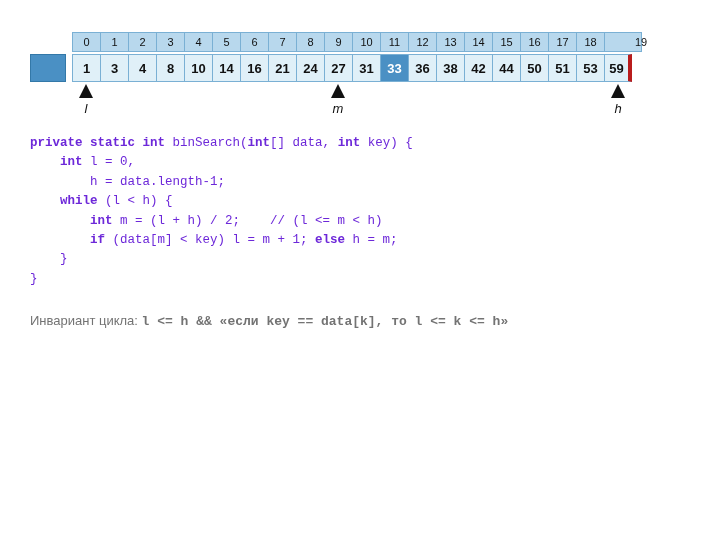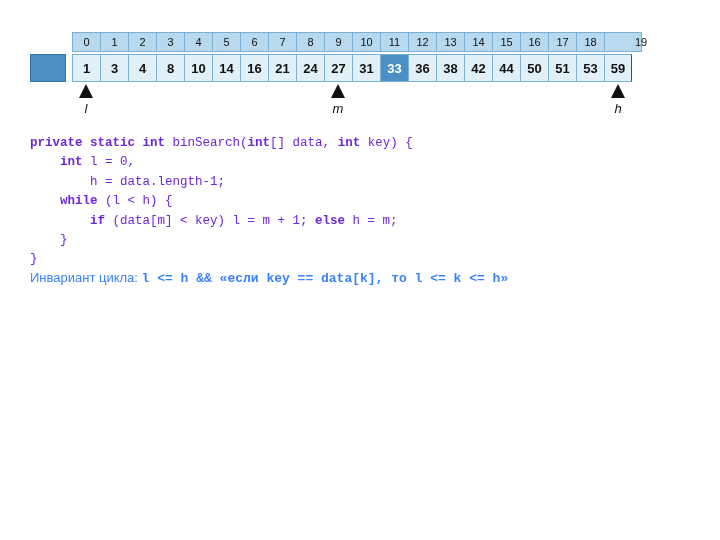--- a/index.html
+++ b/index.html
@@ -76,21 +76,21 @@
       display: flex;
       align-items: center;
       justify-content: center;
       font-size: 13px;
       font-weight: bold;
       color: #111;
       border: 1px solid #7ab0d4;
       background: #e0f0f8;
       border-right: none;
     }
-    .value-cell:last-child { border-right: 1px solid #b91c1c; }
+    .value-cell:last-child { border-right: 4px solid #b91c1c; }
     .value-cell.highlight {
       background: #4a90c4;
       color: #fff;
     }
 
     
     .arrow-row {
       display: flex;
       align-items: flex-start;
       margin-top: 2px;
@@ -130,23 +130,23 @@
       line-height: 1.55;
       color: #6d28d9;
     }
 
     .code-line {
       white-space: pre;
     }
 
     
     .invariant {
-      margin-top: 0;
+      margin-top: 24px;
       font-size: 13px;
-      color: #3b82f6;
+      color: #737373;
     }
 
     .inv-code {
       font-family: 'Courier New', monospace;
       font-weight: bold;
     }
   </style>
 </head>
 <body>
 
@@ -218,19 +218,20 @@
           <div class="arrow-label">h</div>
         </div>
       </div>
   </div>
 
   <div class="code-section" id="code-section">
       <div class="code-line"><strong>private</strong> <strong>static</strong> <strong>int</strong> binSearch(<strong>int</strong>[] data, <strong>int</strong> key) {</div>
       <div class="code-line">    <strong>int</strong> l = 0,</div>
       <div class="code-line">        h = data.length-1;</div>
       <div class="code-line">    <strong>while</strong> (l &lt; h) {</div>
+      <div class="code-line">        <strong>int</strong> m = (l + h) / 2;    // (l &lt;= m &lt; h)</div>
       <div class="code-line">        <strong>if</strong> (data[m] &lt; key) l = m + 1; <strong>else</strong> h = m;</div>
       <div class="code-line">    }</div>
       <div class="code-line">}</div>
     </div>
 
   <div class="invariant" id="invariant"><span>Инвариант цикла: </span><span class="inv-code">l &lt;= h &amp;&amp; «если key == data[k], то l &lt;= k &lt;= h»</span></div>
 </div>
 
 </body></html>

